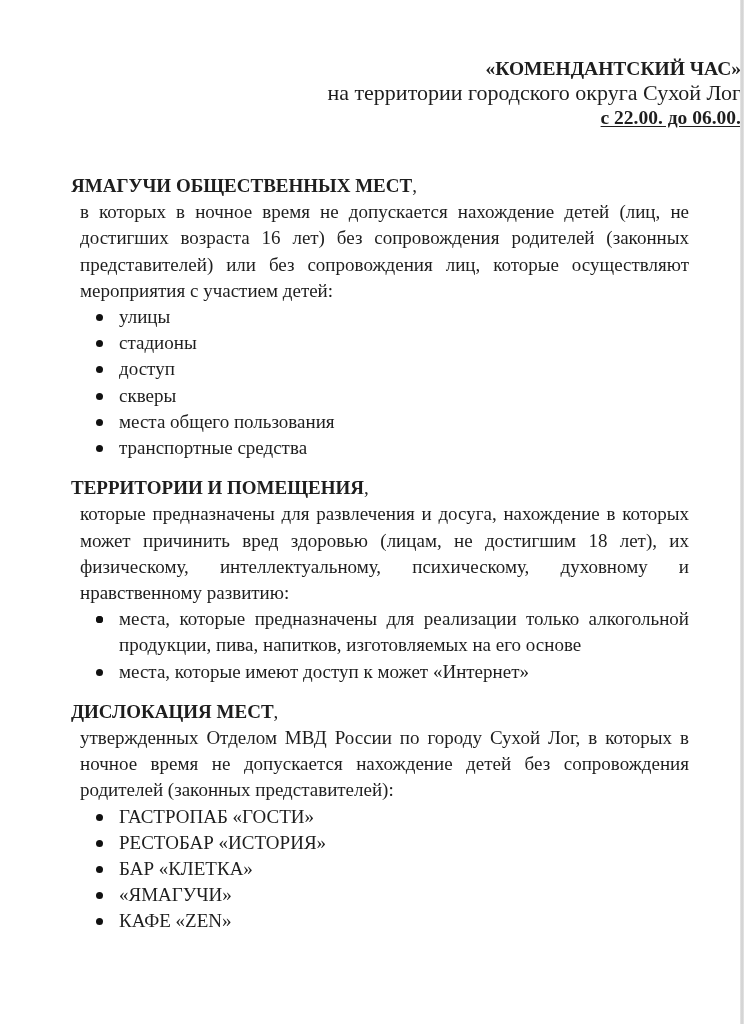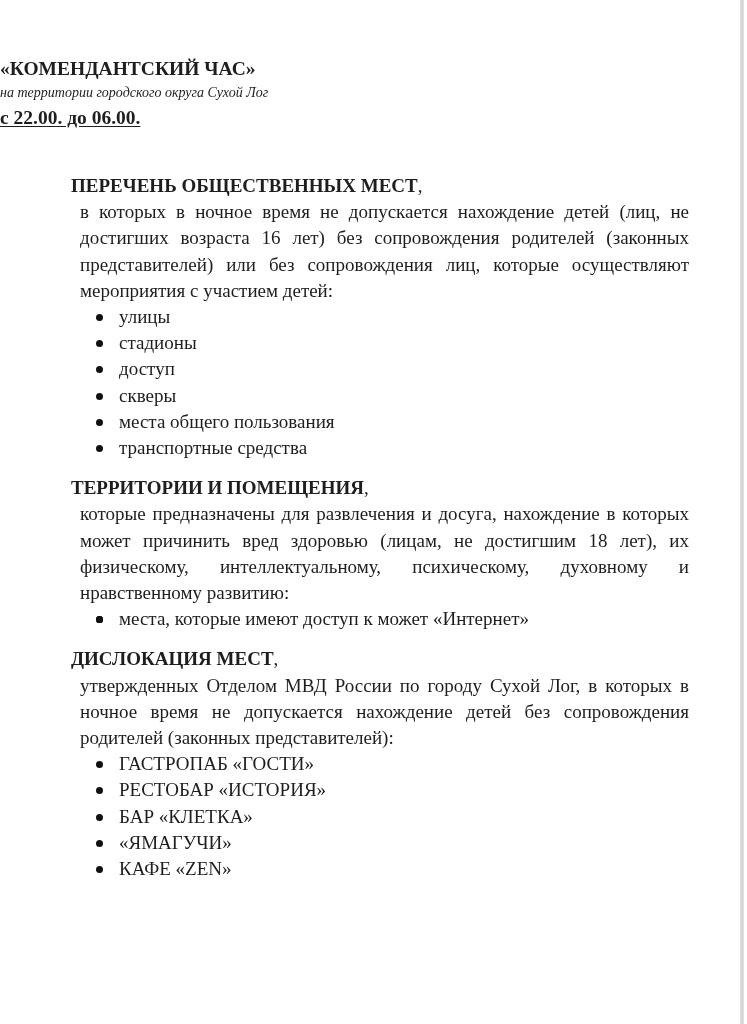--- a/index.html
+++ b/index.html
@@ -8,23 +8,23 @@
     font-family: "Liberation Serif", "DejaVu Serif", serif;
     color: #1e1e1e;
   }
   .page {
     position: absolute; left: 0; top: 0; width: 741px; height: 1024px; background: #ffffff;
   }
   .edge {
     position: absolute; left: 740px; top: 0; width: 4px; height: 1024px;
     background: linear-gradient(to right, #e8e8e8, #cfcfcf, #e6e6e6);
   }
-  .header { position: absolute; left: 0; width: 741px; top: 56px; text-align: left; }
+  .header { position: absolute; left: 0; width: 741px; top: 56px; text-align: right; }
   .header .title { font-weight: bold; font-size: 19.5px; line-height: 25px; }
-  .header .subtitle { font-size: 14px; line-height: 24px; font-style: italic; }
+  .header .subtitle { font-size: 22px; line-height: 24px; }
   .header .time { font-weight: bold; font-size: 19.5px; line-height: 26px; text-decoration: underline; text-underline-offset: 2px; }
   .content { position: absolute; left: 71px; top: 173px; width: 618px; font-size: 19px; line-height: 26.2px; }
   .section { margin: 0; }
   .section + .section { margin-top: 14px; }
   .section-heading { font-weight: bold; text-transform: none; }
   .section-text { text-align: justify; margin-left: 9px; }
   ul { list-style: none; margin: 0; padding: 0; }
   li { position: relative; padding-left: 48px; text-align: justify; }
   li .bullet {
     position: absolute; left: 25px; top: 10px; width: 7px; height: 7px; border-radius: 50%;
@@ -37,38 +37,38 @@
 <div class="page">
   <div class="header">
     <div class="title">«КОМЕНДАНТСКИЙ ЧАС»</div>
     <div class="subtitle">на территории городского округа Сухой Лог</div>
     <div class="time">с 22.00. до 06.00.</div>
   </div>
 
   <div class="content">
 
     <div class="section">
-      <div><span class="section-heading">ПЕРЕЧЕНЬ ОБЩЕСТВЕННЫХ МЕСТ</span><span>,</span></div>
+      <div><span class="section-heading">ЯМАГУЧИ ОБЩЕСТВЕННЫХ МЕСТ</span><span>,</span></div>
       <div class="section-text">в которых в ночное время не допускается нахождение детей (лиц, не достигших возраста 16 лет) без сопровождения родителей (законных представителей) или без сопровождения лиц, которые осуществляют мероприятия с участием детей:</div>
       <ul>
         <li><span class="bullet"></span><span>улицы</span></li>
         <li><span class="bullet"></span><span>стадионы</span></li>
         <li><span class="bullet"></span><span>доступ</span></li>
         <li><span class="bullet"></span><span>скверы</span></li>
         <li><span class="bullet"></span><span>места общего пользования</span></li>
         <li><span class="bullet"></span><span>транспортные средства</span></li>
       </ul>
     </div>
 
     <div class="section">
       <div><span class="section-heading">ТЕРРИТОРИИ И ПОМЕЩЕНИЯ</span><span>,</span></div>
       <div class="section-text">которые предназначены для развлечения и досуга, нахождение в которых может причинить вред здоровью (лицам, не достигшим 18 лет), их физическому, интеллектуальному, психическому, духовному и нравственному развитию:</div>
       <ul>
         <li><span class="bullet"></span></li>
-        <li><span class="bullet"></span></li>
+        <li><span class="bullet"></span><span>места, которые предназначены для реализации только алкогольной продукции, пива, напитков, изготовляемых на его основе</span></li>
         <li><span class="bullet"></span><span>места, которые имеют доступ к может «Интернет»</span></li>
       </ul>
     </div>
 
     <div class="section">
       <div><span class="section-heading">ДИСЛОКАЦИЯ МЕСТ</span><span>,</span></div>
       <div class="section-text">утвержденных Отделом МВД России по городу Сухой Лог, в которых в ночное время не допускается нахождение детей без сопровождения родителей (законных представителей):</div>
       <ul>
         <li><span class="bullet"></span><span>ГАСТРОПАБ «ГОСТИ»</span></li>
         <li><span class="bullet"></span><span>РЕСТОБАР «ИСТОРИЯ»</span></li>

